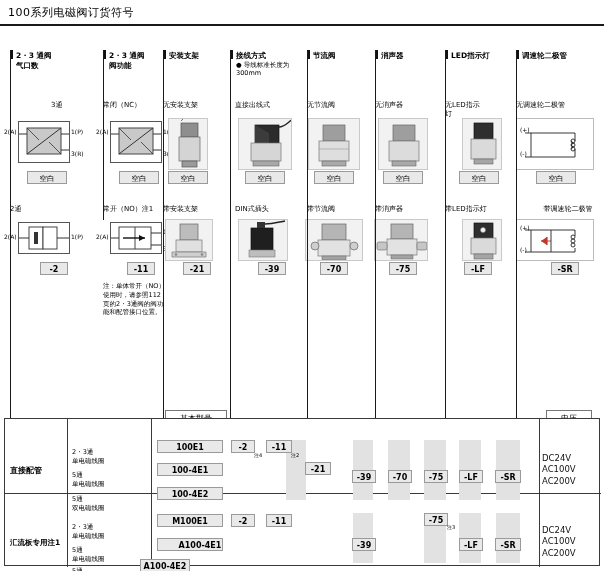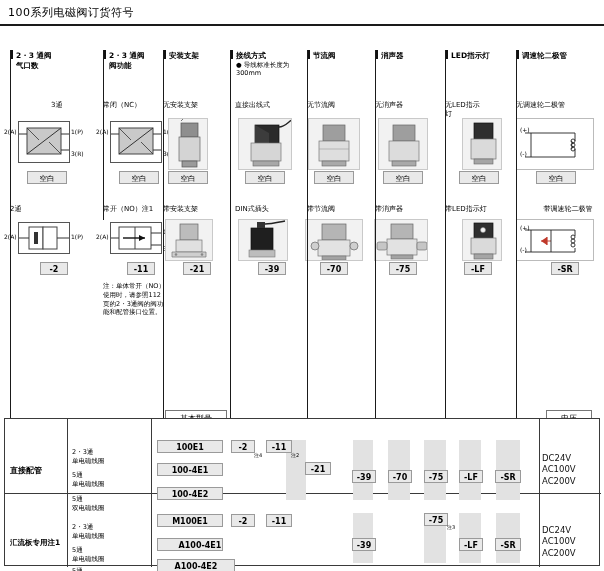--- a/index.html
+++ b/index.html
@@ -417,21 +417,21 @@
   <div class="sublab" style="left:72px;top:512px;">2・3通</div>
   <div class="sublab" style="left:72px;top:521px;">单电磁线圈</div>
   <div class="chip" style="left:157px;top:514px;width:66px;">M100E1</div>
 
   <div class="sublab" style="left:72px;top:535px;">5通</div>
   <div class="sublab" style="left:72px;top:544px;">单电磁线圈</div>
   <div class="chip" style="left:157px;top:538px;width:66px;padding-left:20px;">A100-4E1</div>
 
   <div class="sublab" style="left:72px;top:556px;">5通</div>
   <div class="sublab" style="left:72px;top:565px;">双电磁线圈</div>
-  <div class="chip" style="left:157px;top:559px;width:78px;">A100-4E2</div>
+  <div class="chip" style="left:140px;top:559px;width:50px;">A100-4E2</div>
 
   <div class="chip" style="left:231px;top:514px;width:24px;">-2</div>
   <div class="chip" style="left:266px;top:514px;width:26px;">-11</div>
 
   <div class="chip" style="left:352px;top:538px;width:24px;">-39</div>
   <div class="chip" style="left:424px;top:513px;width:24px;">-75</div>
   <div class="sublab" style="left:447px;top:512px;font-size:5px;">注3</div>
   <div class="chip" style="left:459px;top:538px;width:24px;">-LF</div>
   <div class="chip" style="left:495px;top:538px;width:26px;">-SR</div>
 

